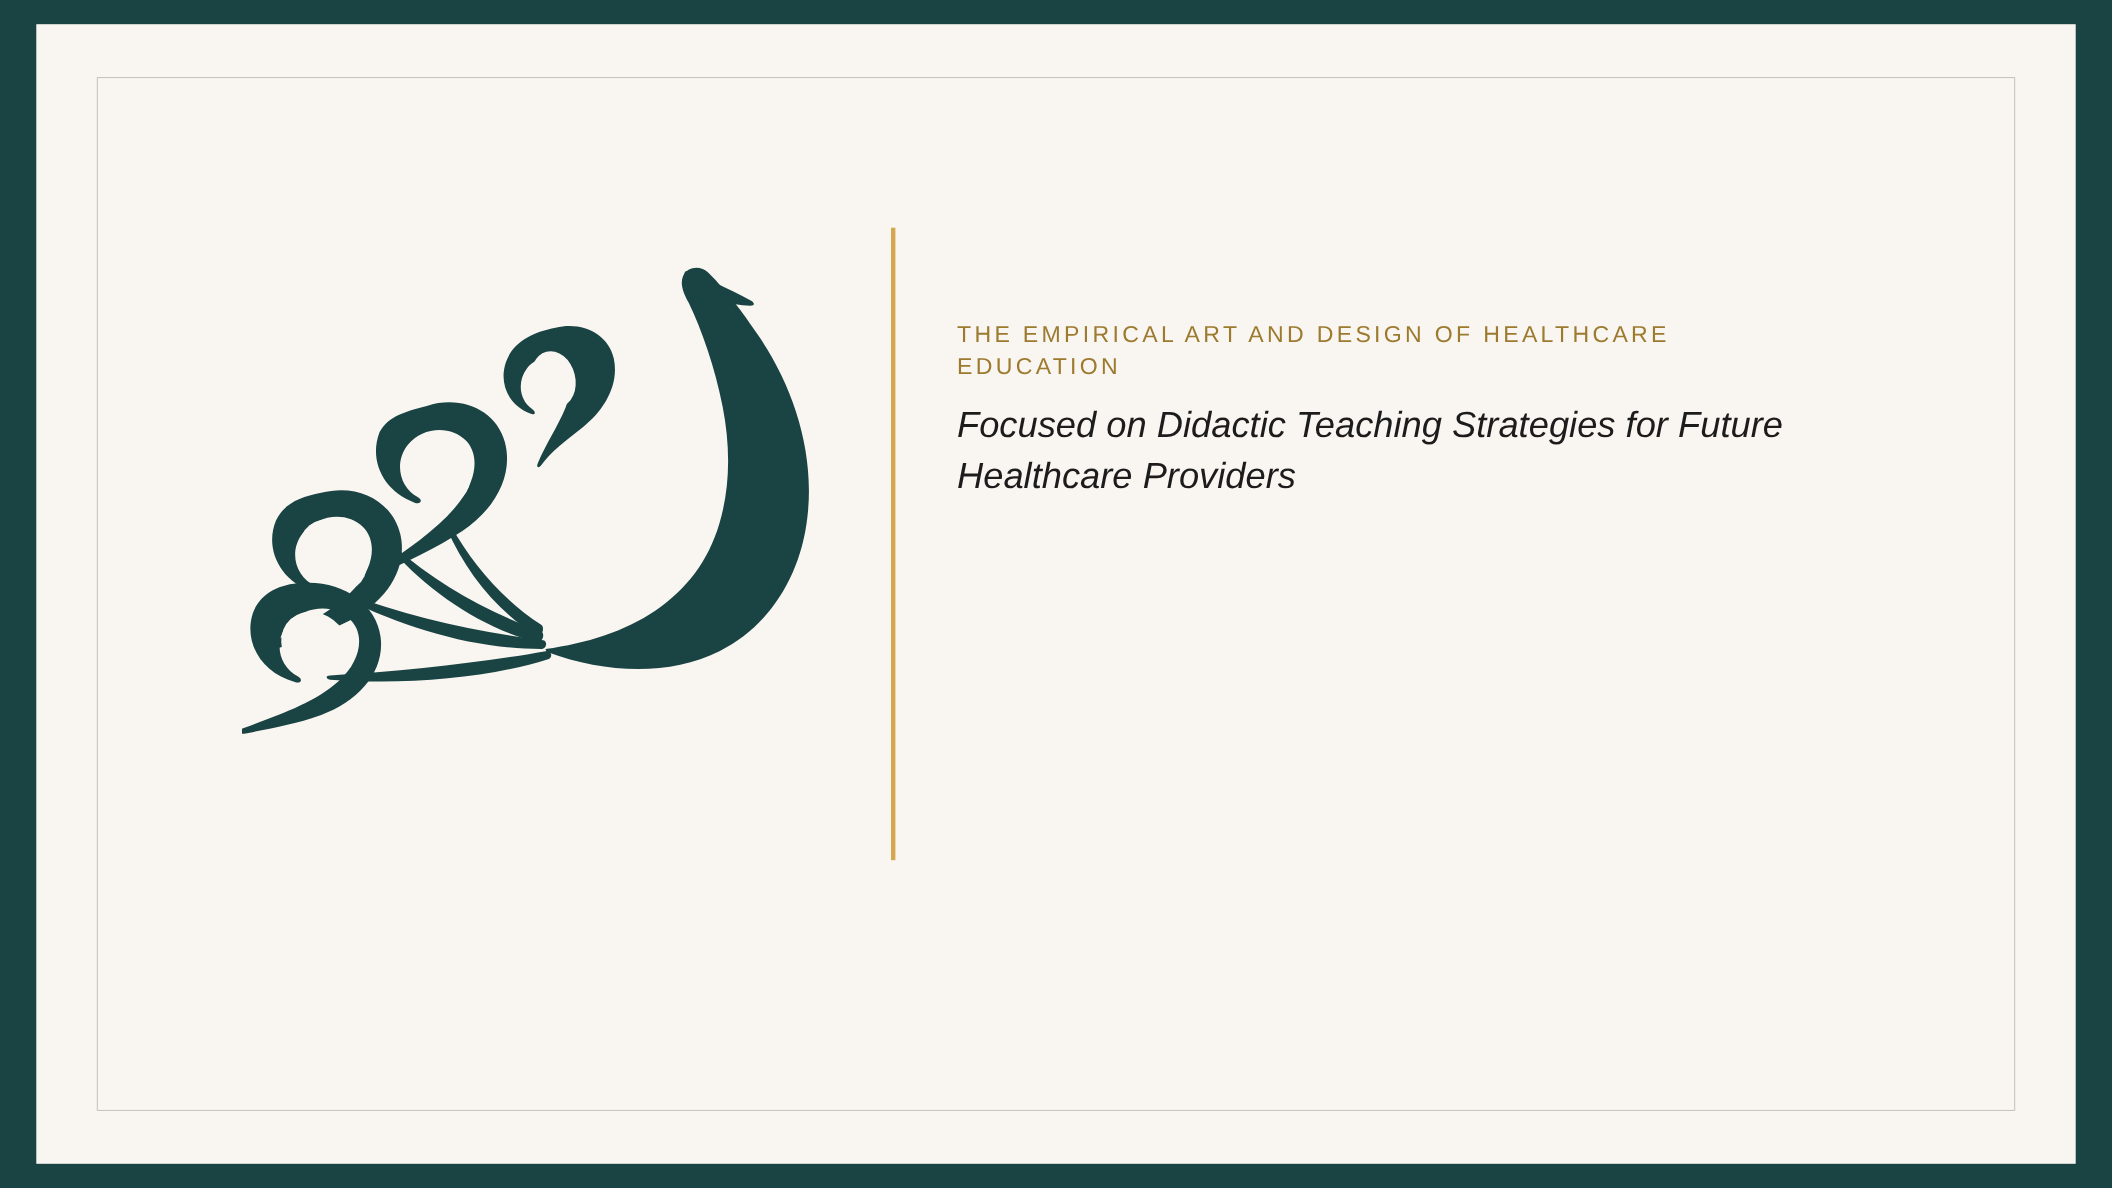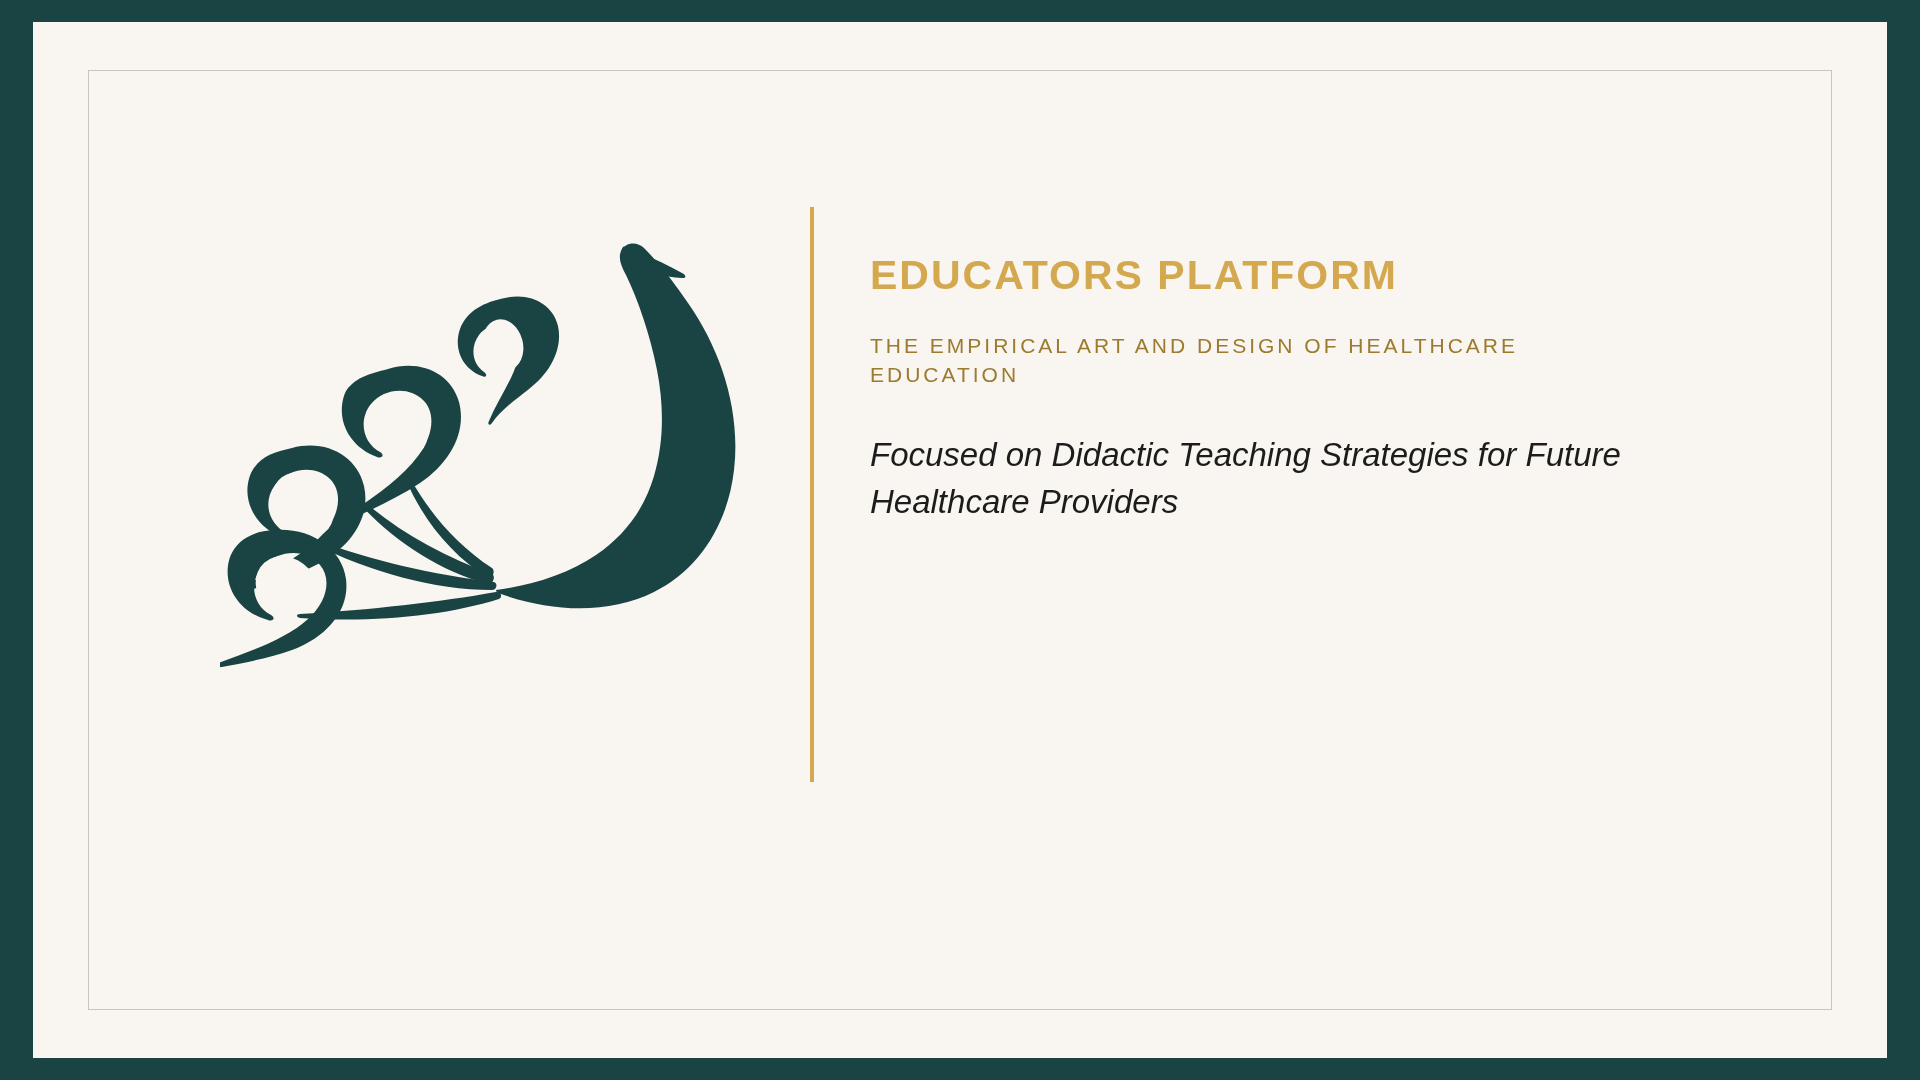--- a/index.html
+++ b/index.html
@@ -80,21 +80,21 @@
   .subtitle {
     margin-top:36px;
     font-size:21px;
     font-weight:400;
     letter-spacing:3.0px;
     color:#9c7a2e;
     line-height:1.38;
     max-width:760px;
   }
   .tagline {
-    margin-top:42px;
+    margin-top:14px;
     font-size:33px;
     font-style:italic;
     font-weight:400;
     color:#1c1c1c;
     line-height:1.42;
     max-width:760px;
   }
 </style>
 </head>
 <body>
@@ -208,19 +208,18 @@
                    C 204 292, 233 326, 268 348
                    C 272 350, 276 341, 272 338 Z"></path>
 
         </g>
       </svg>
     </div>
 
     <div class="divider"></div>
 
     <div class="textcol">
-      <div class="eyebrow">EDUCATORS PLATFORM</div>
       <div class="subtitle">THE EMPIRICAL ART AND DESIGN OF HEALTHCARE EDUCATION</div>
       <div class="tagline">Focused on Didactic Teaching Strategies for Future Healthcare Providers</div>
     </div>
 
   </div>
 </div>
 
 </body></html>

